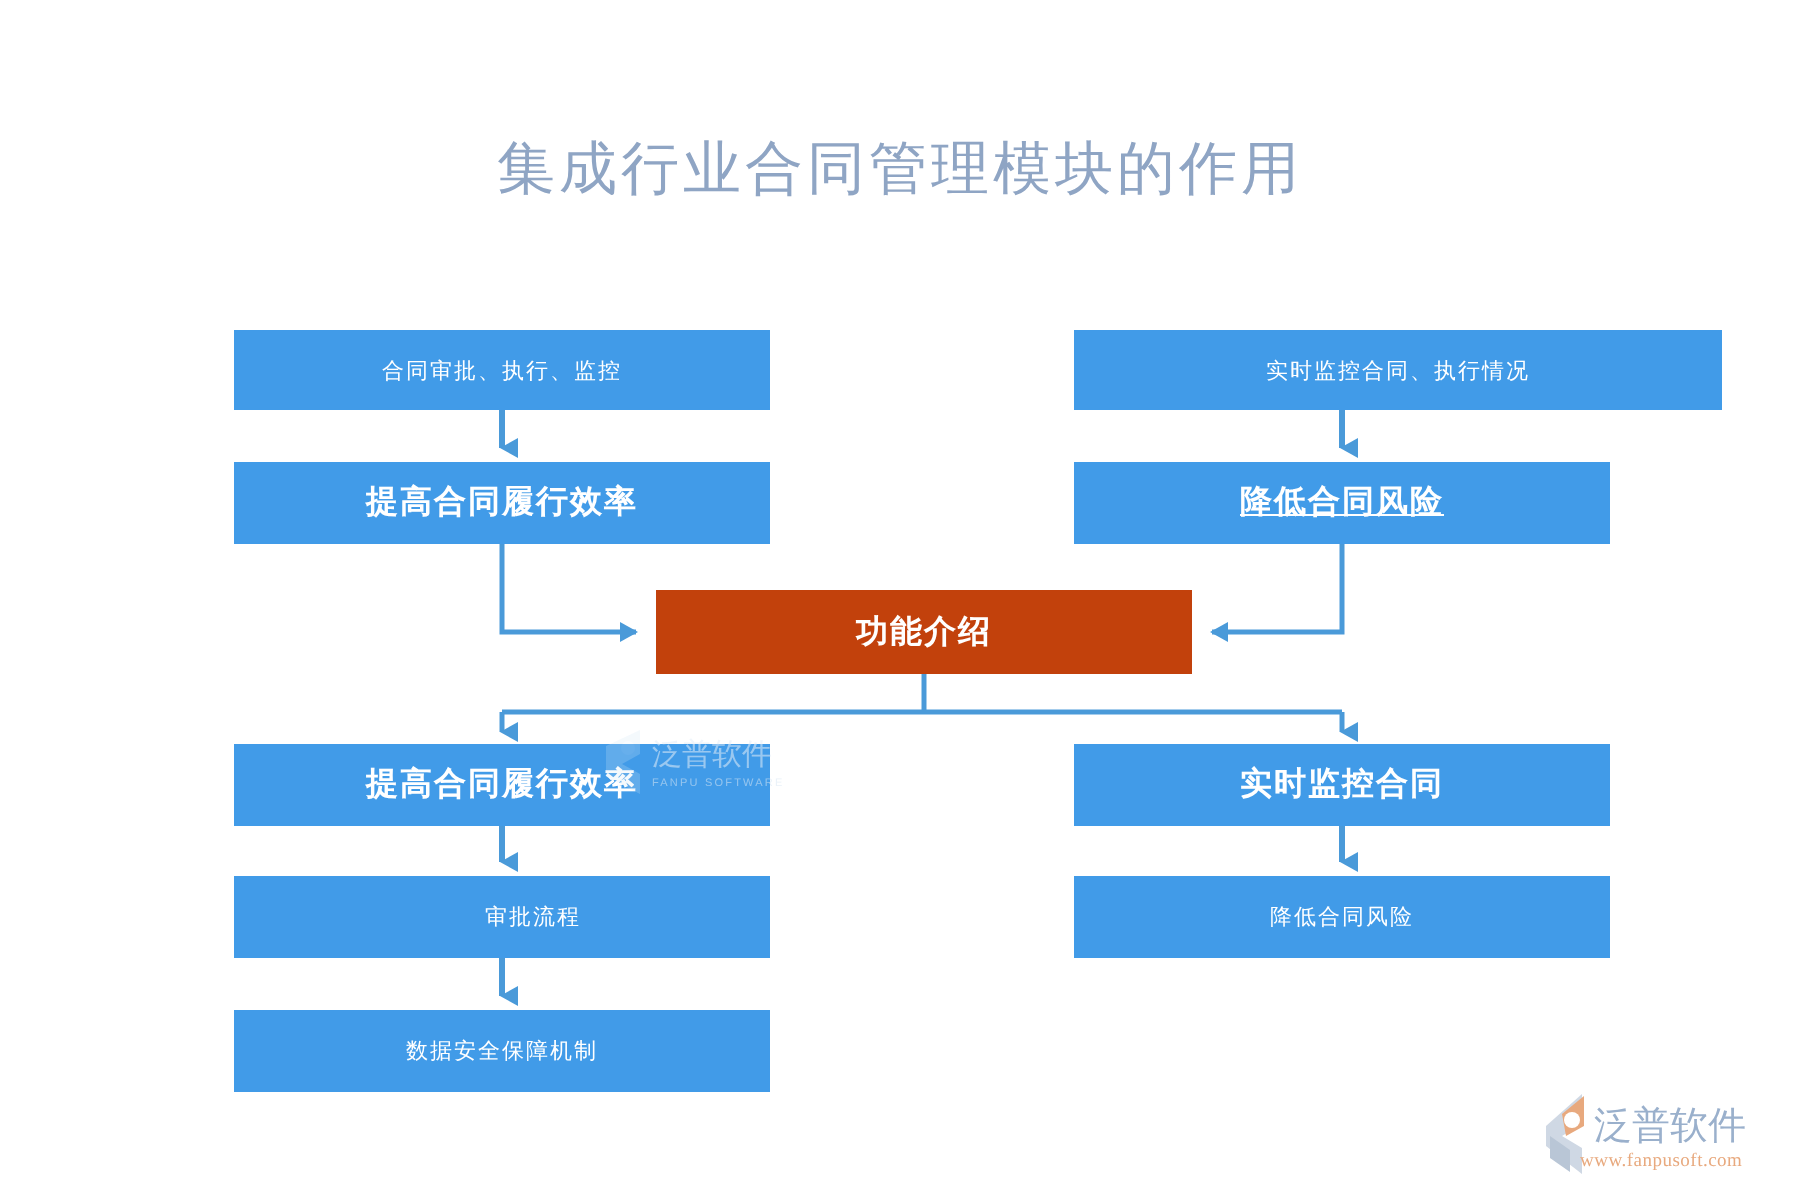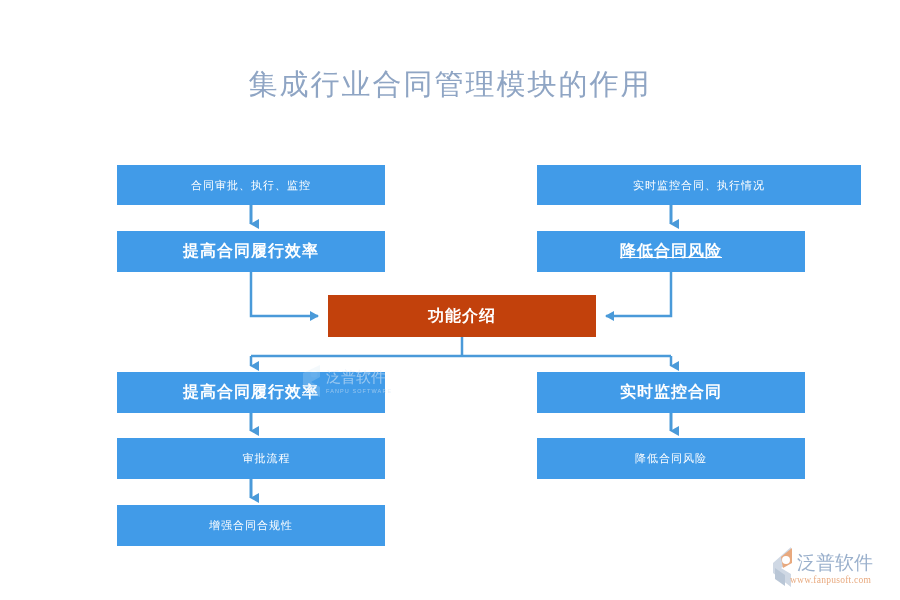--- a/index.html
+++ b/index.html
@@ -113,21 +113,21 @@
   </svg>
 
   <div class="node blue" style="left:117px; top:165px; width:268px; height:40px;">合同审批、执行、监控</div>
 
   <div class="node blue bold" style="left:117px; top:231px; width:268px; height:41px;">提高合同履行效率</div>
 
   <div class="node blue bold" style="left:117px; top:372px; width:268px; height:41px;">提高合同履行效率</div>
 
   <div class="node blue" style="left:117px; top:438px; width:268px; height:41px;padding-left:31px;">审批流程</div>
 
-  <div class="node blue" style="left:117px; top:505px; width:268px; height:41px;">增强合同合规性</div>
+  <div class="node blue" style="left:117px; top:505px; width:268px; height:41px;">数据安全保障机制</div>
 
   <div class="node blue" style="left:537px; top:165px; width:324px; height:40px;">实时监控合同、执行情况</div>
 
   <div class="node blue bold" style="left:537px; top:231px; width:268px; height:41px;text-decoration:underline;">降低合同风险</div>
 
   <div class="node blue bold" style="left:537px; top:372px; width:268px; height:41px;">实时监控合同</div>
 
   <div class="node blue" style="left:537px; top:438px; width:268px; height:41px;">降低合同风险</div>
 
   <div class="node green bold" style="left:328px; top:295px; width:268px; height:42px;">功能介绍</div>

